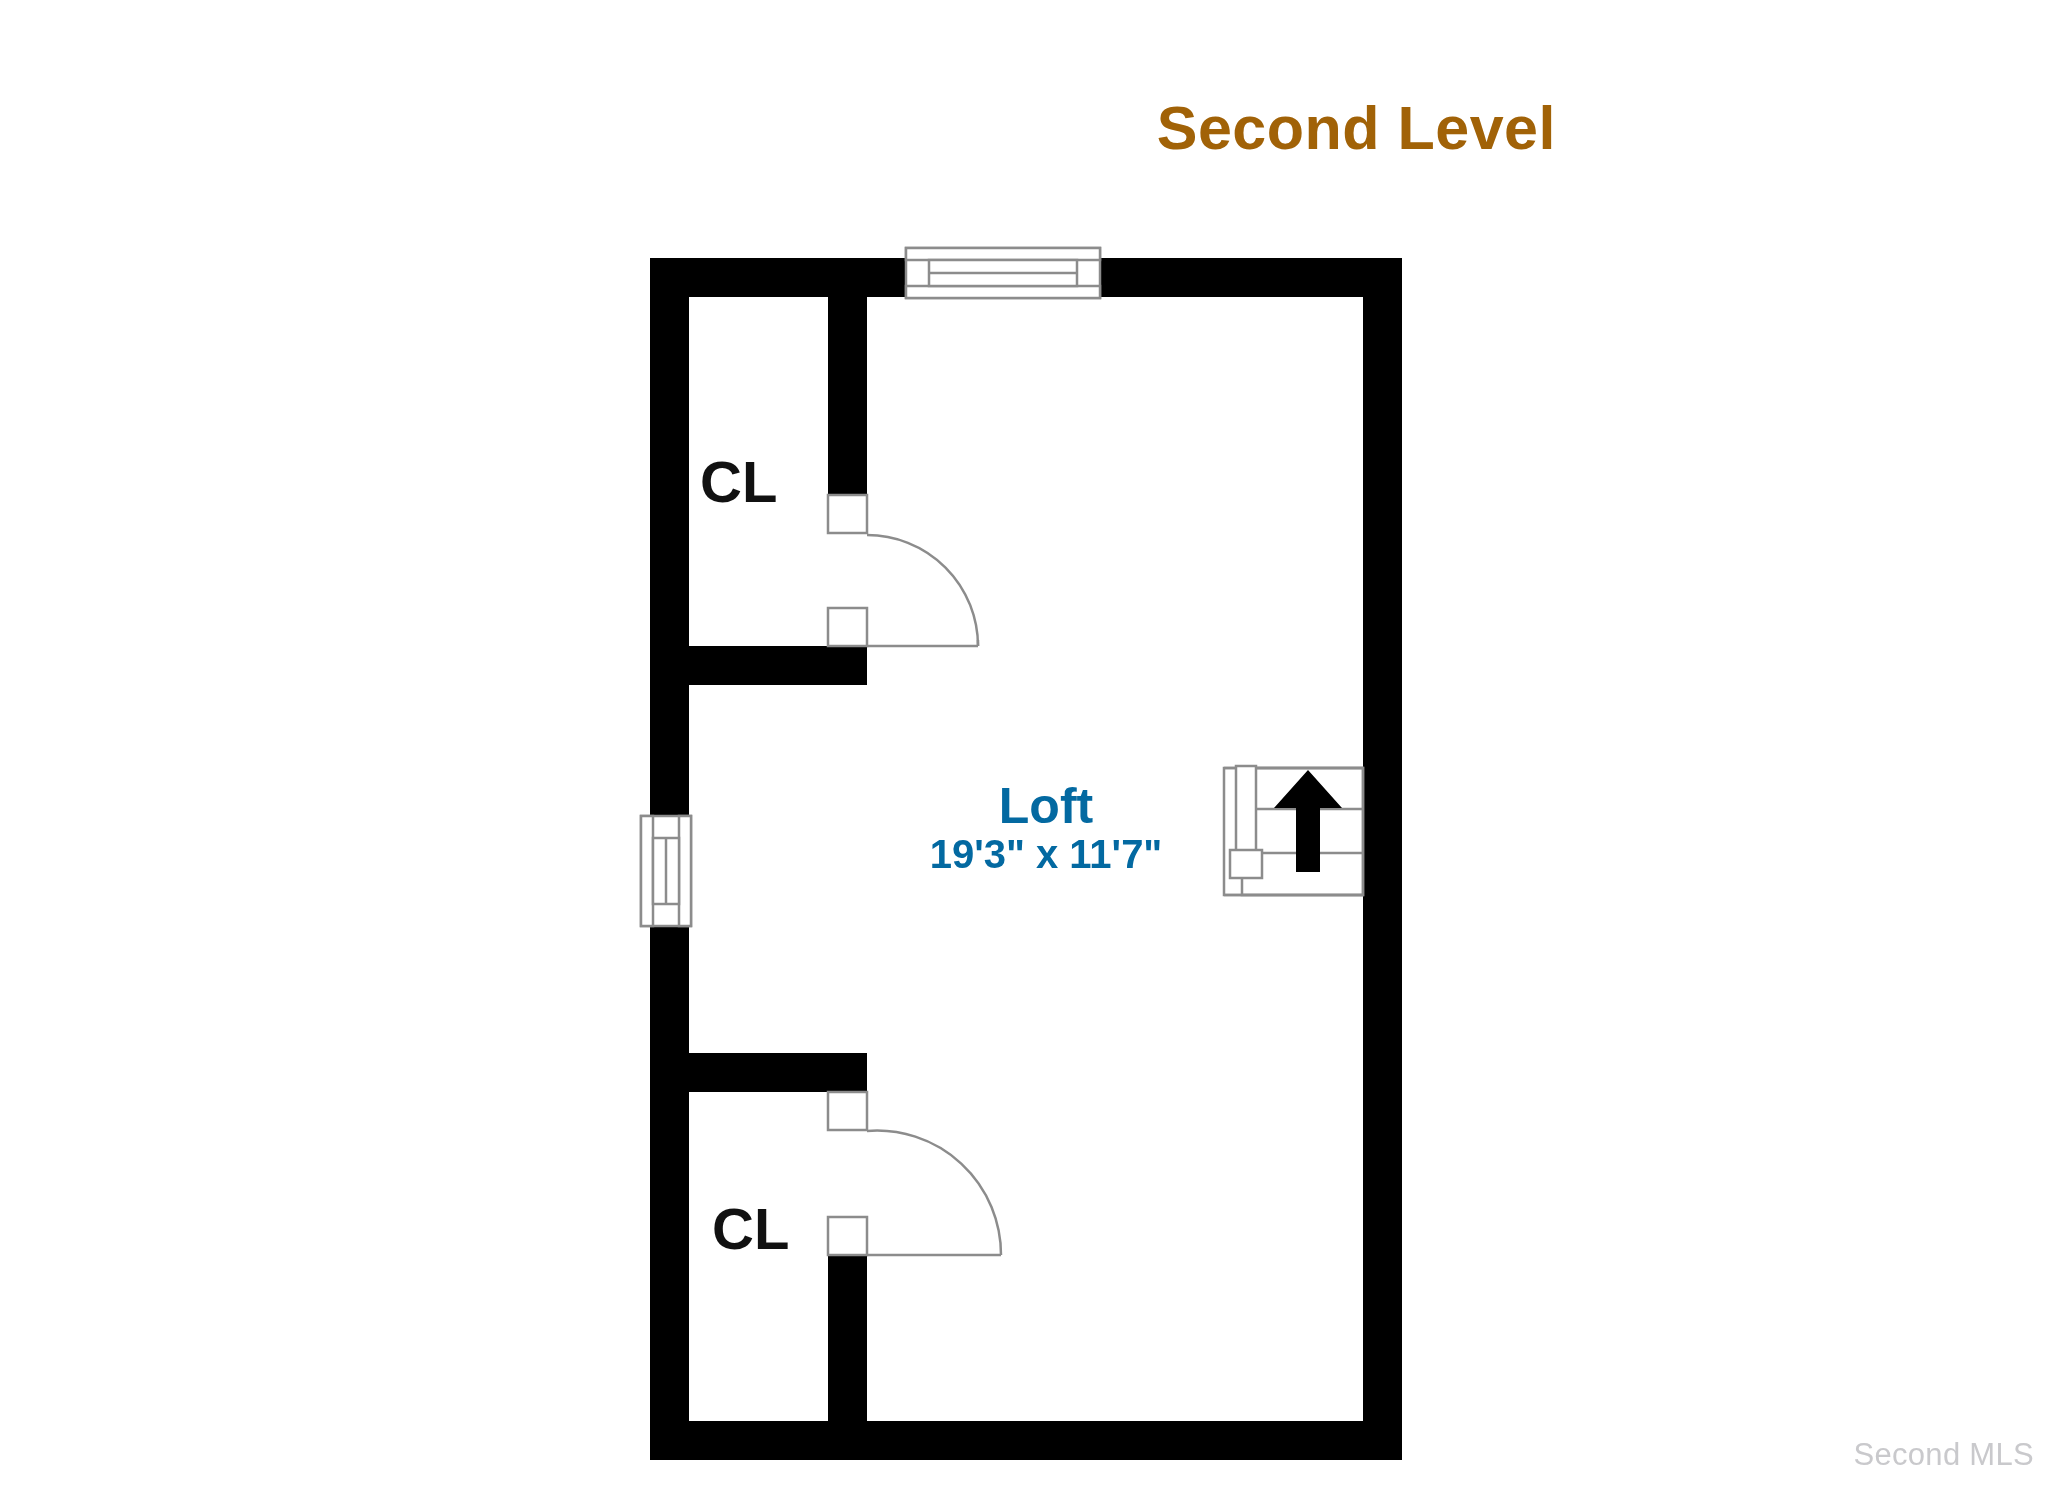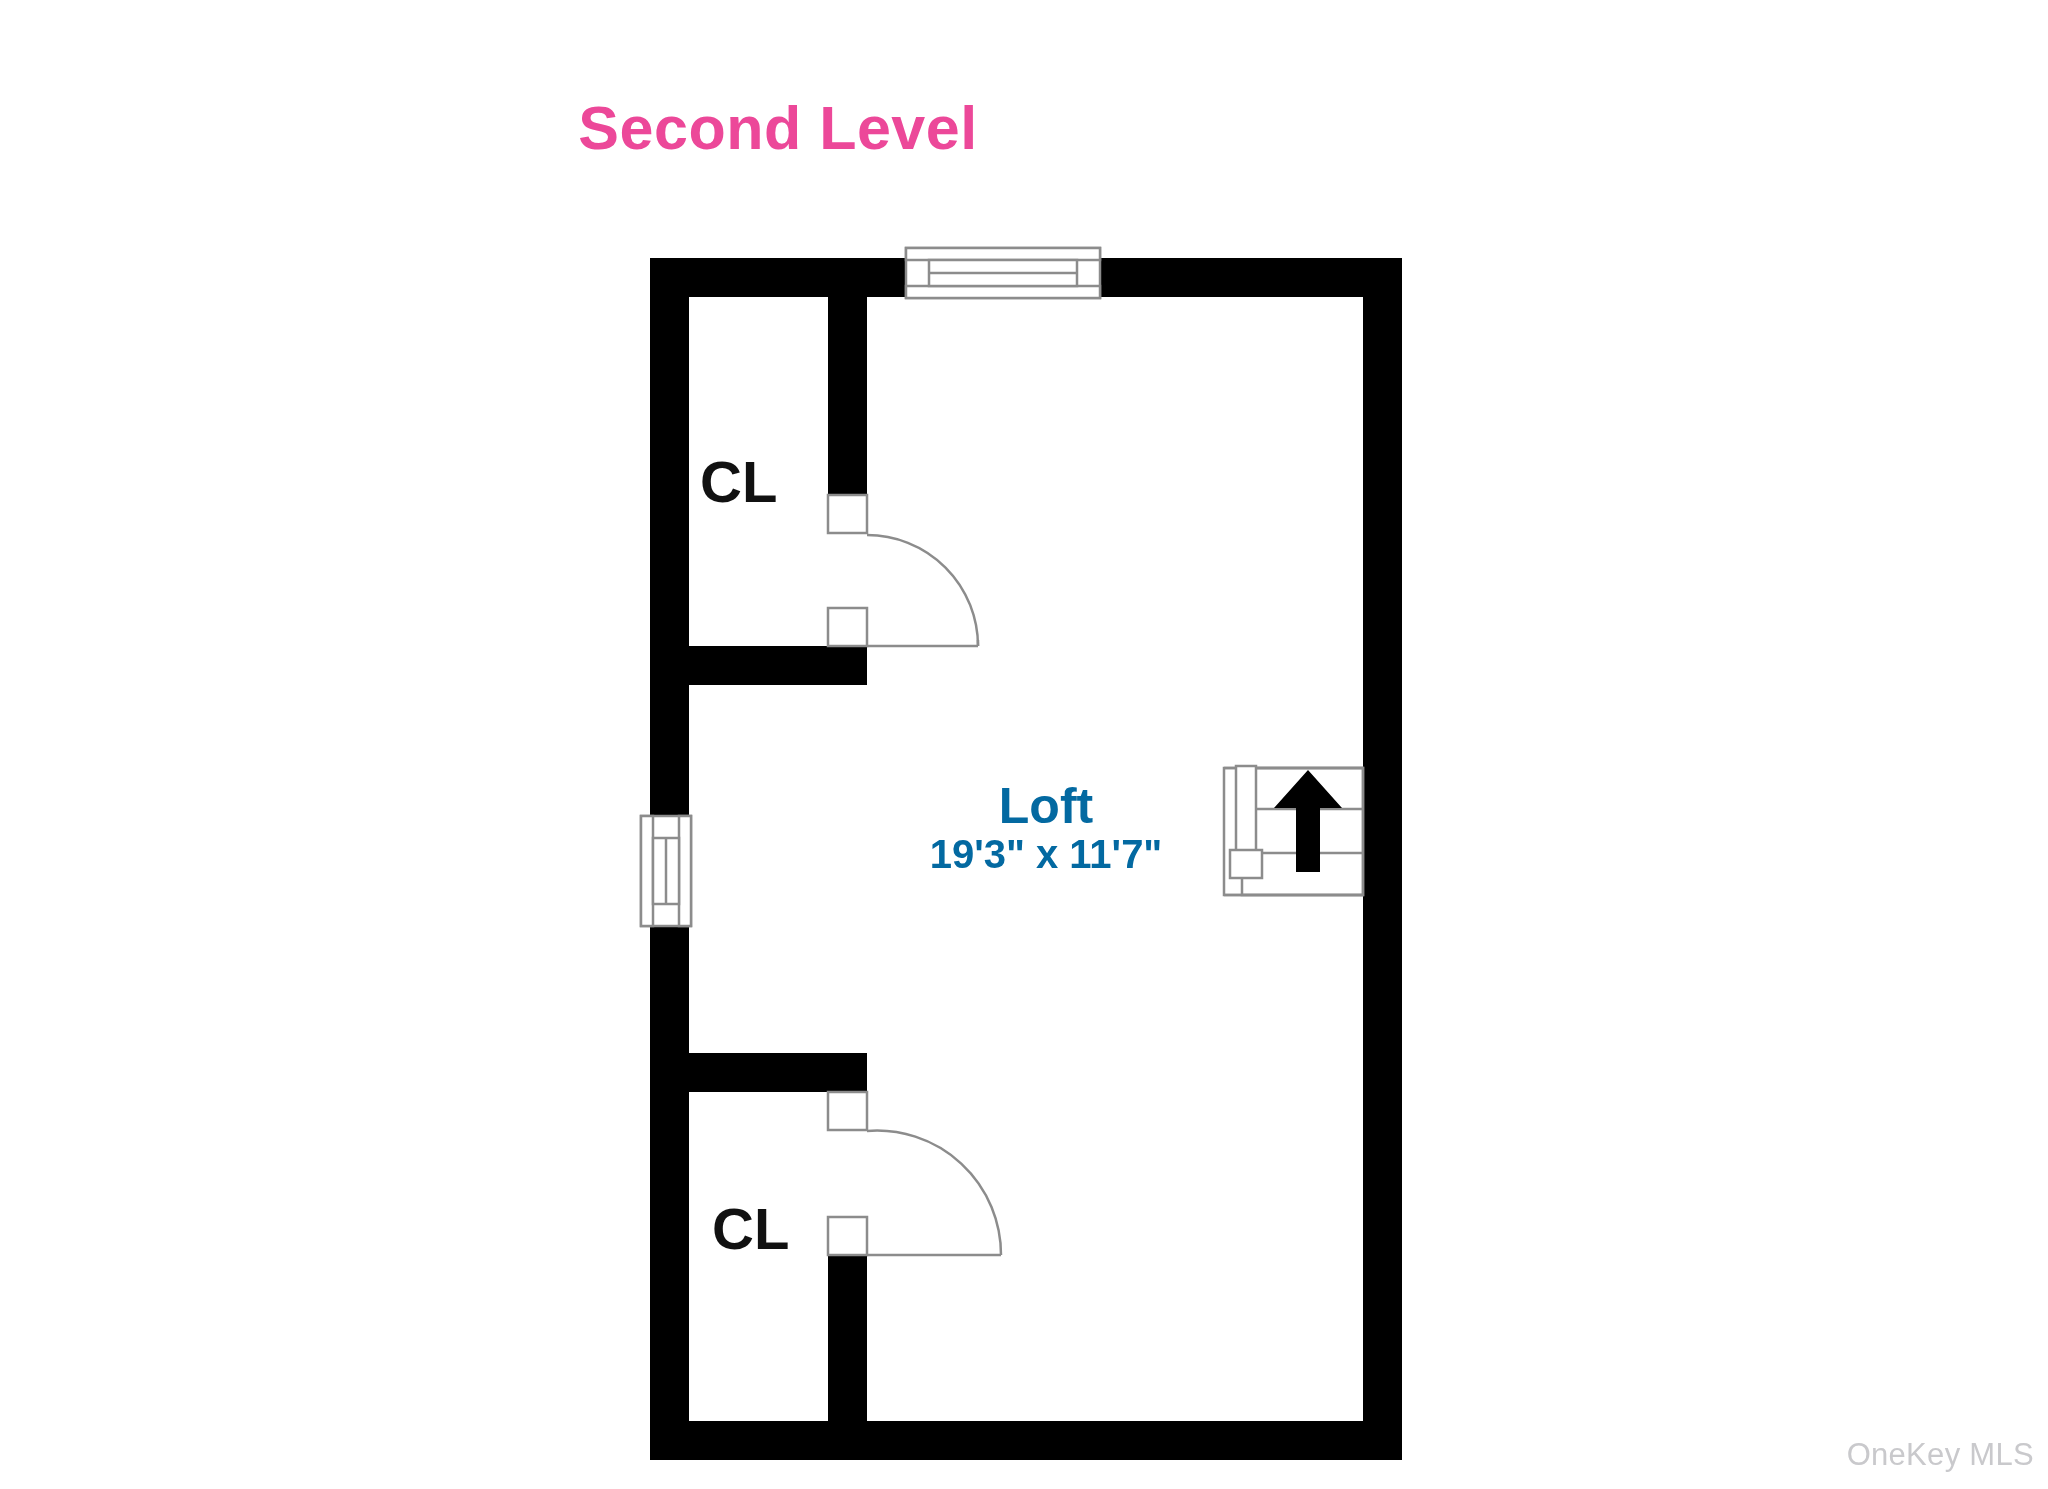--- a/index.html
+++ b/index.html
@@ -21,24 +21,24 @@
     top: 0;
     width: 2048px;
     height: 1489px;
   }
 
   .title {
     position: absolute;
     left: 0;
     top: 98px;
     width: 1556px;
-    text-align: center;
+    text-align: right;
     font-size: 61px;
     font-weight: bold;
-    color: #ec4899;
+    color: #a16207;
     letter-spacing: 0.5px;
     line-height: 1;
   }
 
   .plan-svg {
     position: absolute;
     left: 0;
     top: 0;
     width: 2048px;
     height: 1489px;
@@ -169,15 +169,15 @@
 
   <div class="room-label" style="left:856px; top:780px; width:380px;">
     <span class="name">Loft</span>
     <span class="dims">19'3" x 11'7"</span>
   </div>
 
   <div class="cl-label" style="left:700px; top:453px;">CL</div>
 
   <div class="cl-label" style="left:712px; top:1200px;">CL</div>
 
-  <div class="watermark">OneKey MLS</div>
+  <div class="watermark">Second MLS</div>
 
 </div>
 
 </body></html>

